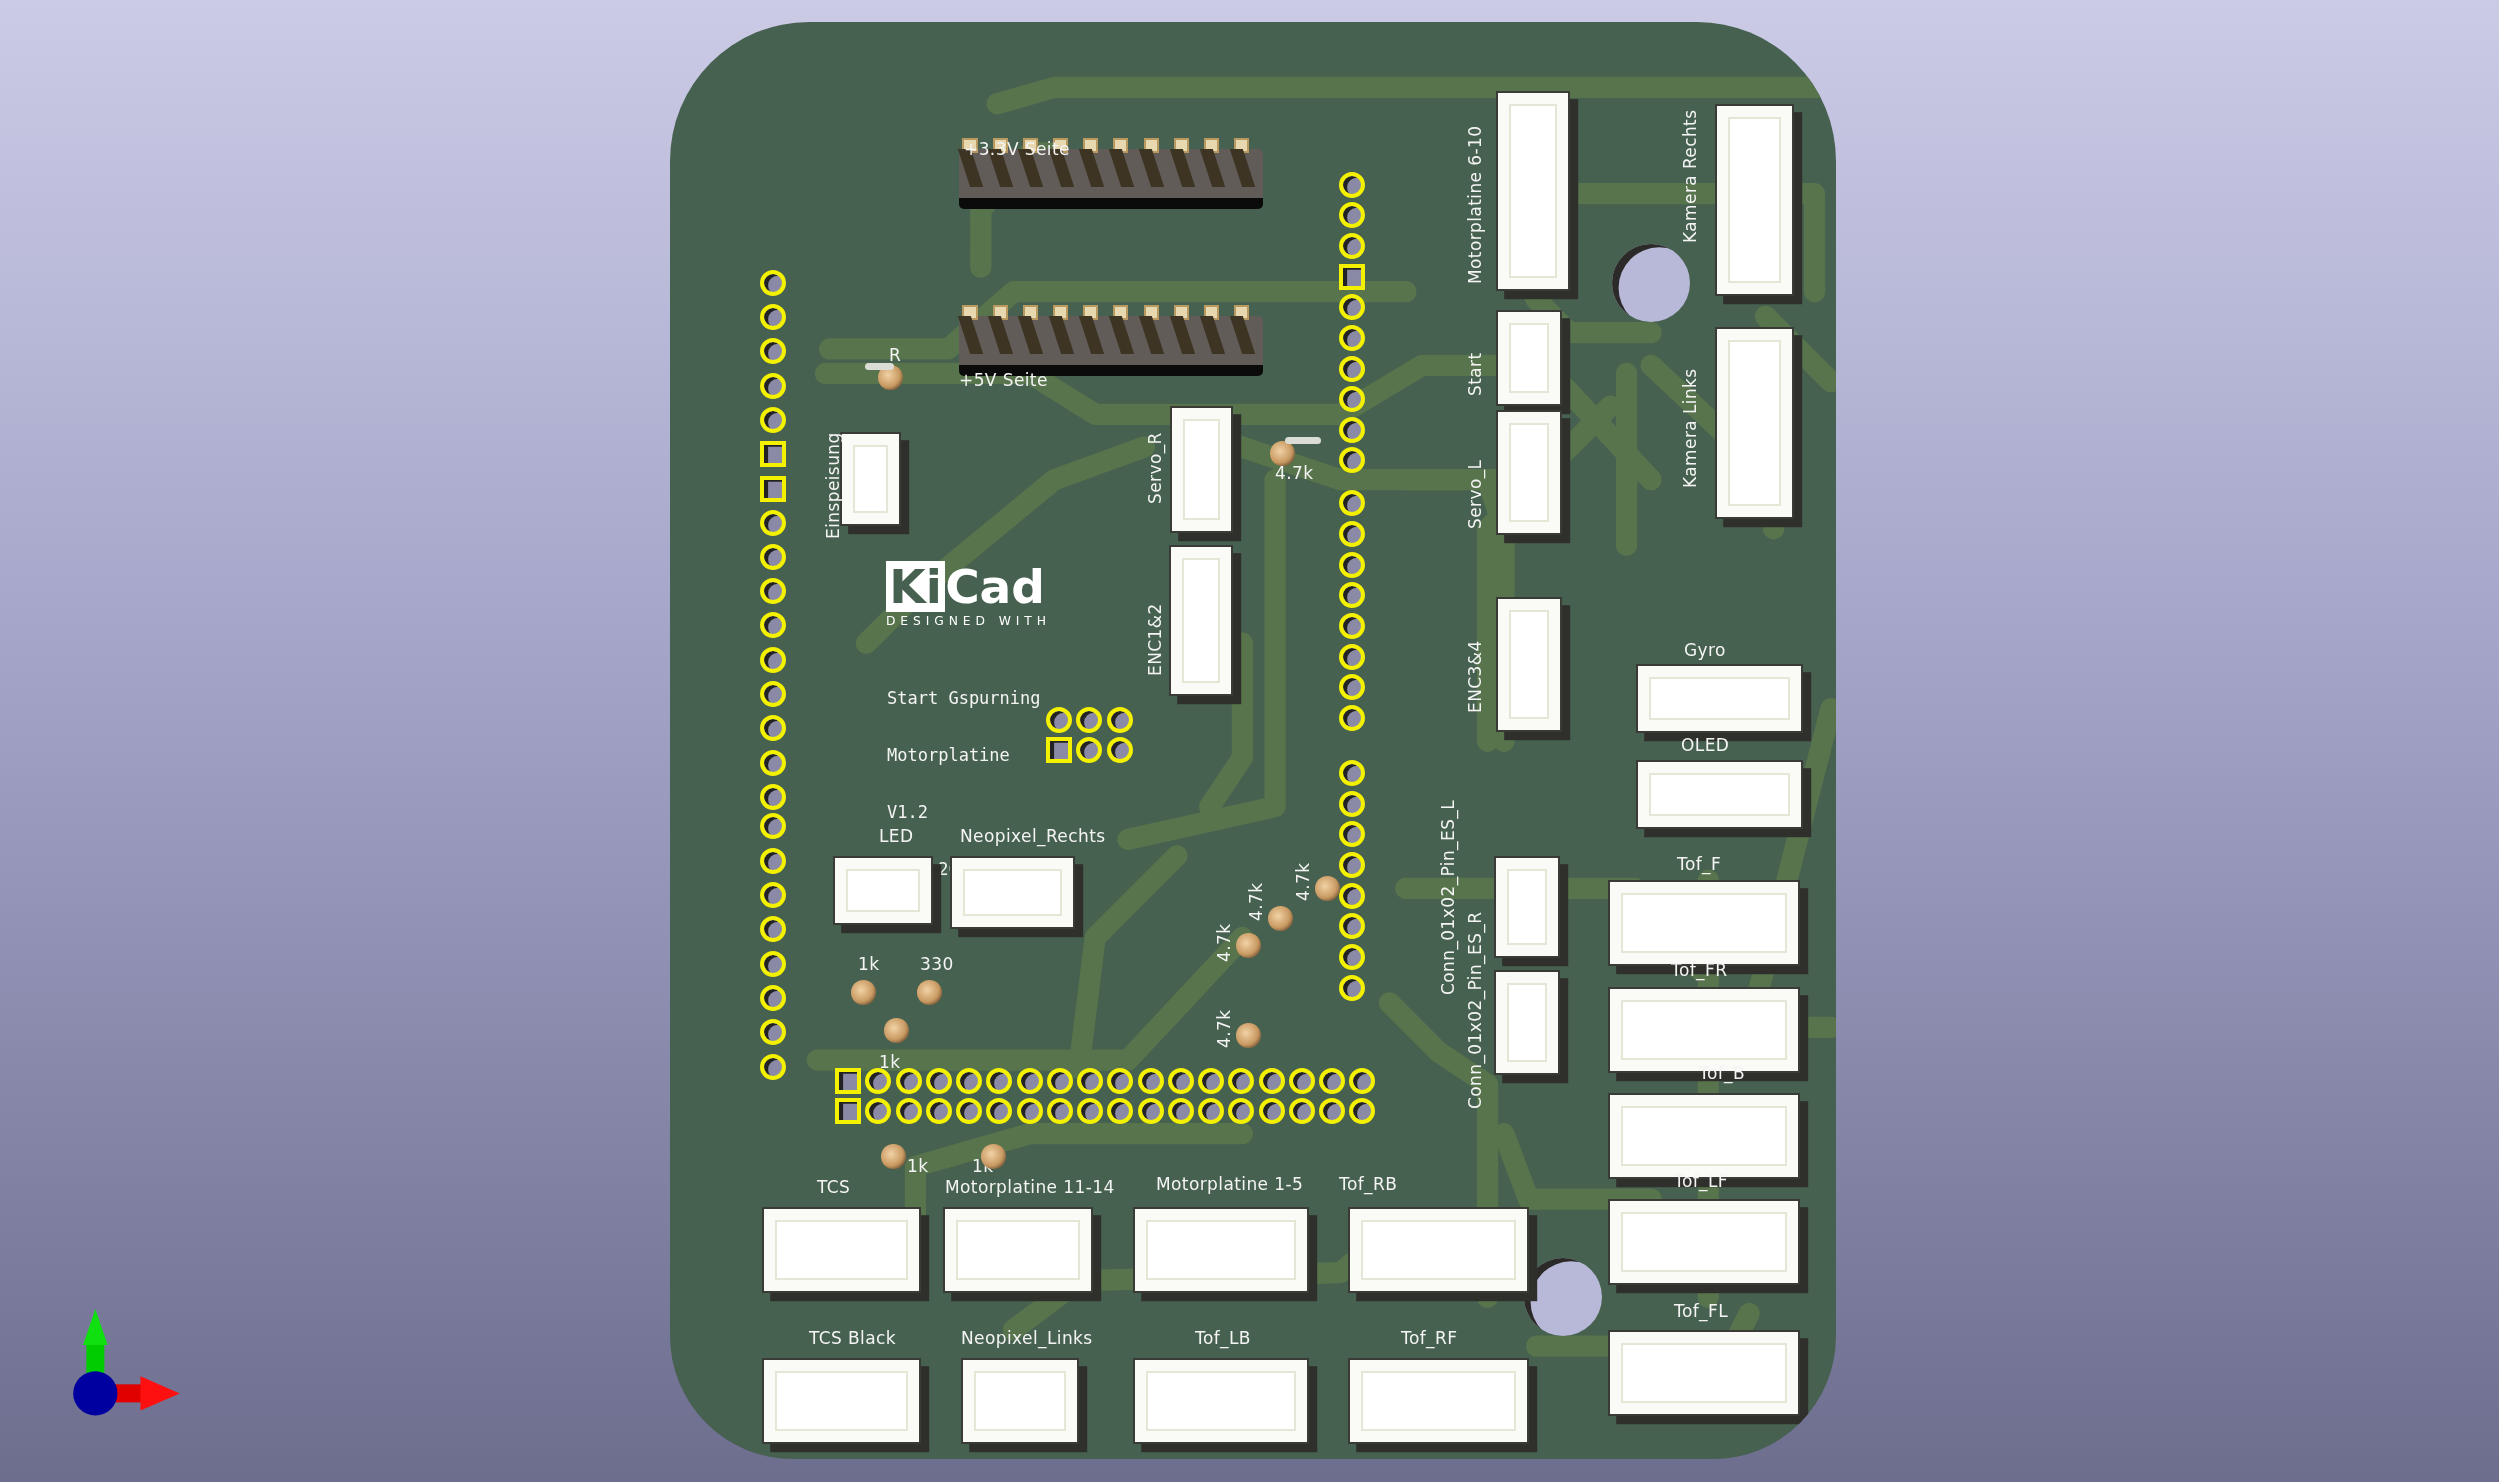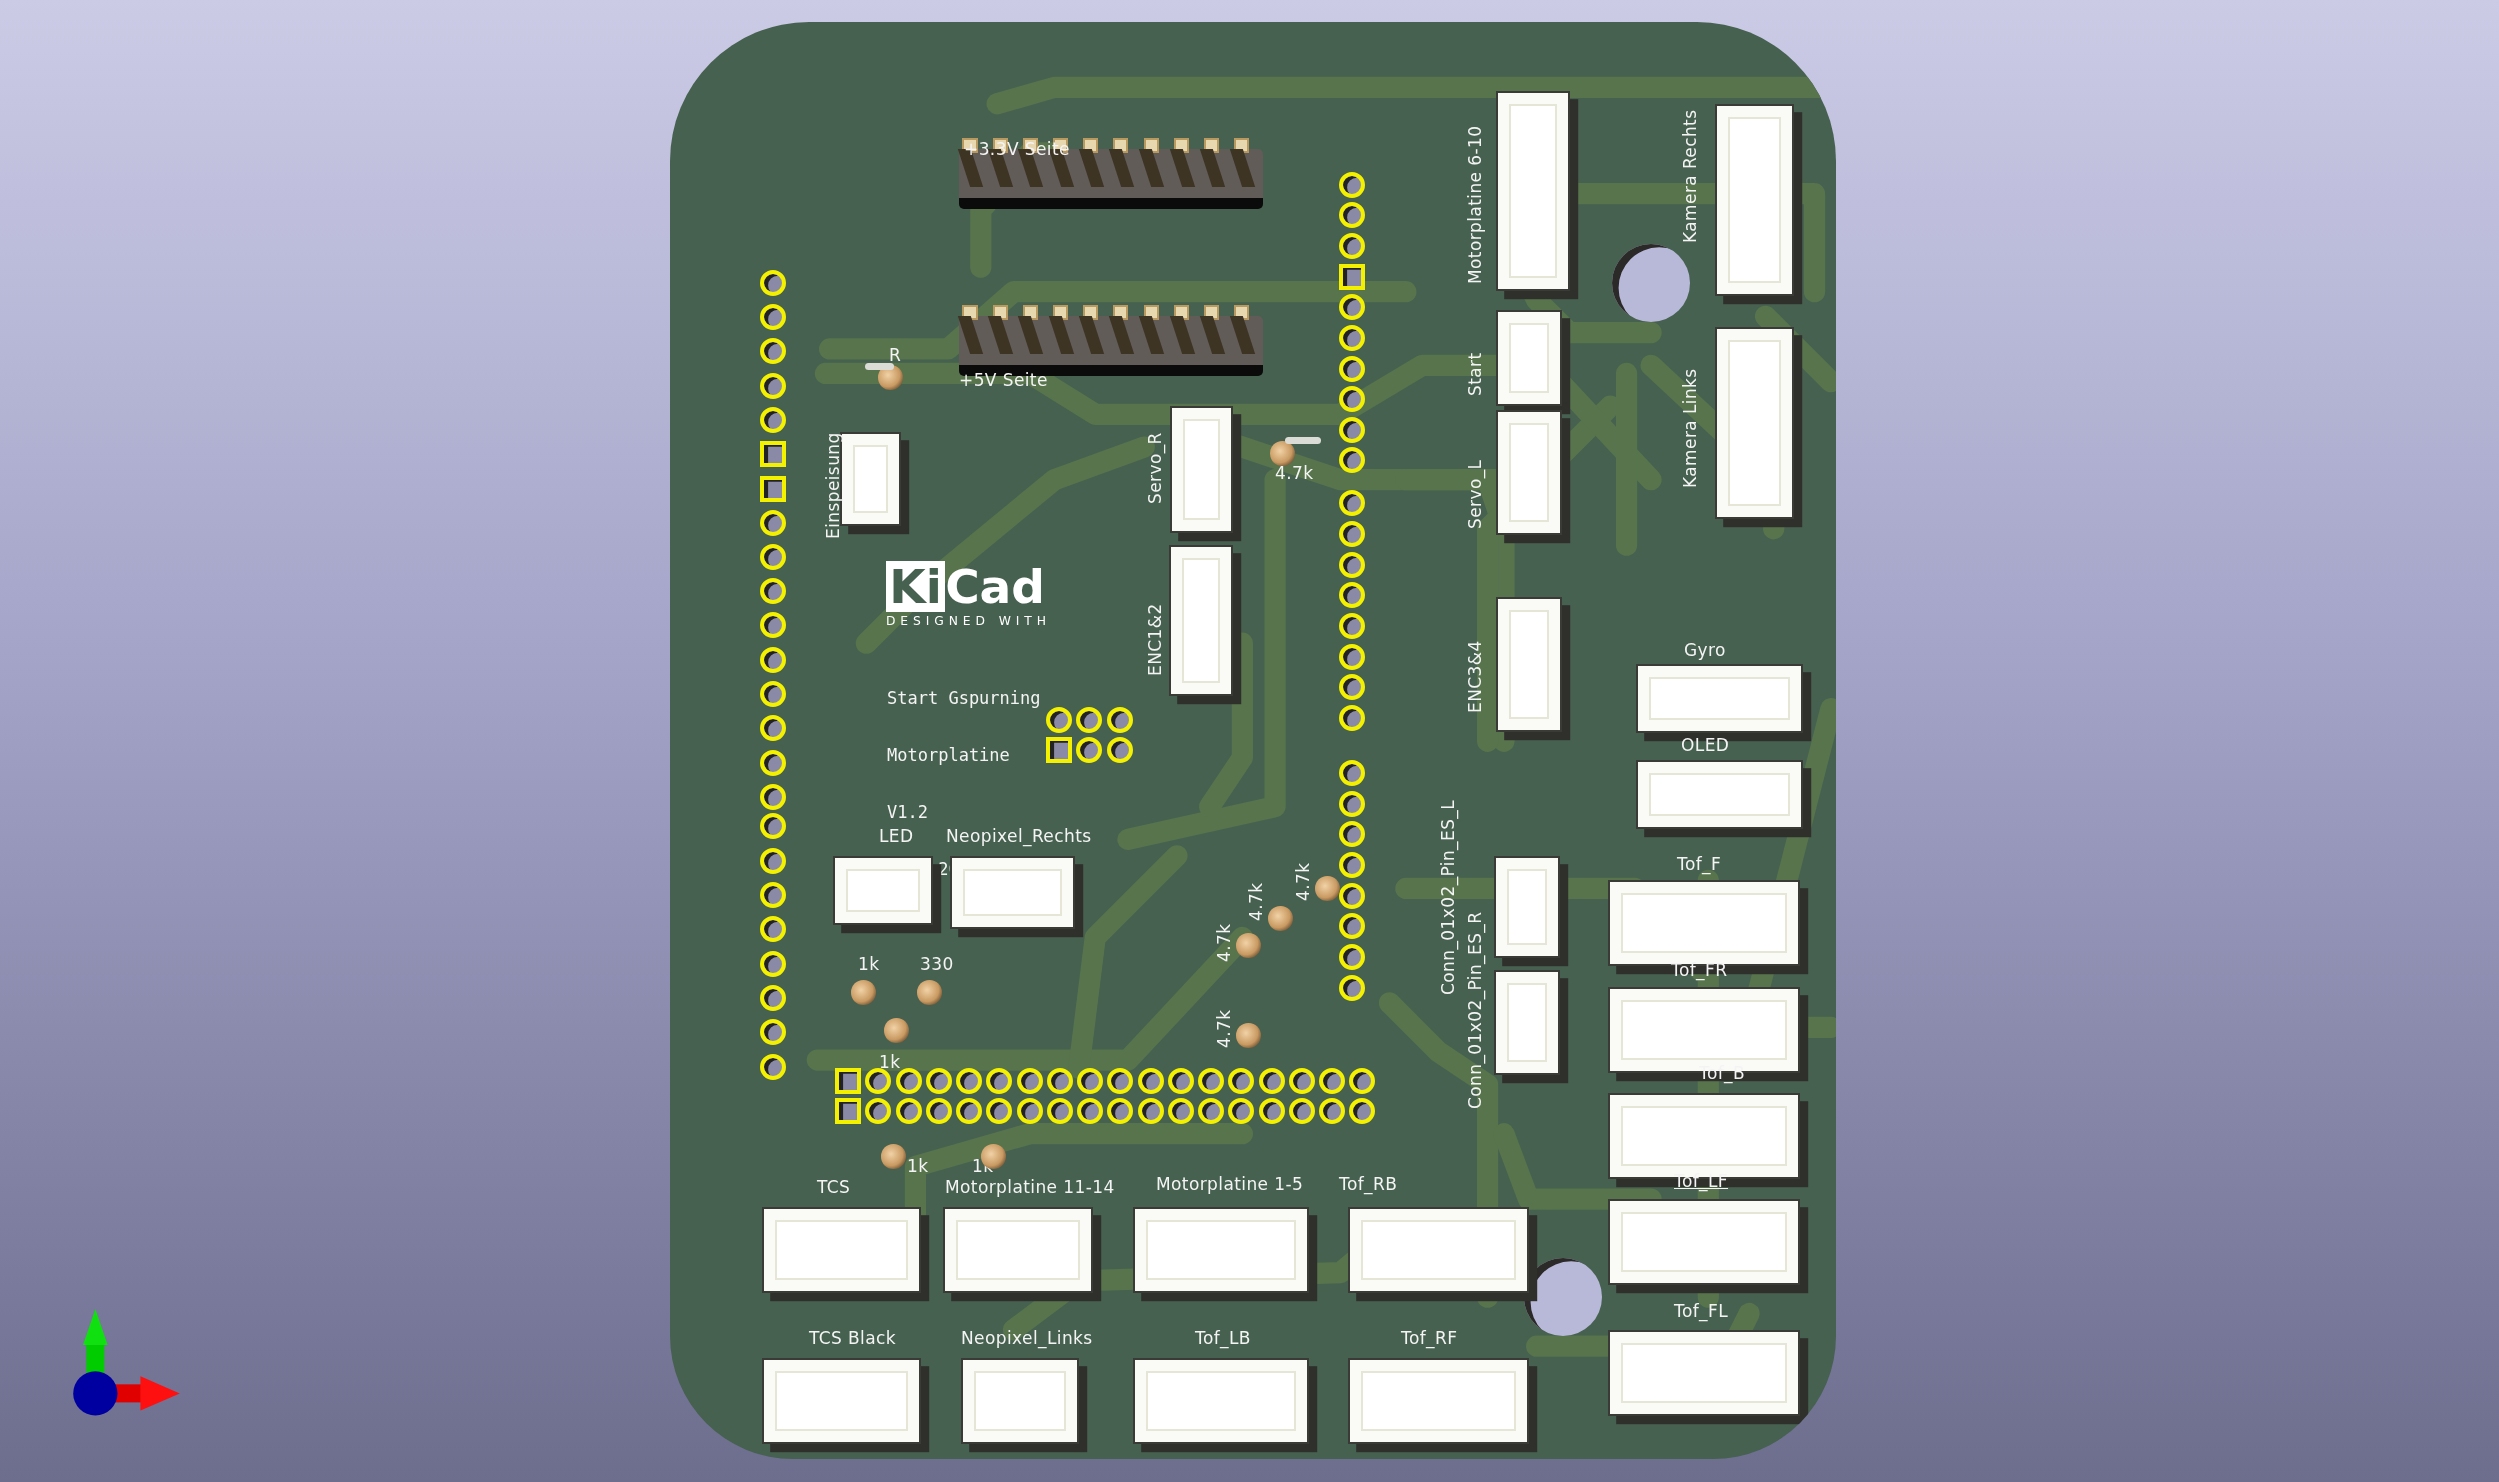--- a/index.html
+++ b/index.html
@@ -291,21 +291,21 @@
         <div class="inner"></div>
       </div>
     <span class="lbl" style="left:1001px;top:940px;">Tof_FR</span>
     <div class="conn" style="left:938px;top:965px;width:188px;height:82px;">
         <div class="inner"></div>
       </div>
     <span class="lbl" style="left:1007px;top:1043px;margin-left:22px;">Tof_B</span>
     <div class="conn" style="left:938px;top:1071px;width:188px;height:82px;">
         <div class="inner"></div>
       </div>
-    <span class="lbl" style="left:1004px;top:1151px;text-decoration:underline;">Tof_LF</span>
+    <span class="lbl" style="left:1004px;top:1151px;">Tof_LF</span>
     <div class="conn" style="left:938px;top:1177px;width:188px;height:82px;">
         <div class="inner"></div>
       </div>
     <span class="lbl" style="left:1004px;top:1281px;">Tof_FL</span>
     <div class="conn" style="left:938px;top:1308px;width:188px;height:82px;">
         <div class="inner"></div>
       </div>
 
     <div class="conn" style="left:824px;top:834px;width:62px;height:98px;">
         <div class="inner"></div>
@@ -313,21 +313,21 @@
     <span class="lbl v" style="left:770px;top:973px;">Conn_01x02_Pin_ES_L</span>
     <div class="conn" style="left:824px;top:948px;width:62px;height:101px;">
         <div class="inner"></div>
       </div>
     <span class="lbl v" style="left:797px;top:1087px;">Conn_01x02_Pin_ES_R</span>
 
     <span class="lbl" style="left:209px;top:806px;">LED</span>
     <div class="conn" style="left:163px;top:834px;width:96px;height:65px;">
         <div class="inner"></div>
       </div>
-    <span class="lbl" style="left:276px;top:806px;">Neopixel_Rechts</span>
+    <span class="lbl" style="left:290px;top:806px;">Neopixel_Rechts</span>
     <div class="conn" style="left:280px;top:834px;width:121px;height:69px;">
         <div class="inner"></div>
       </div>
 
     <span class="lbl" style="left:147px;top:1157px;">TCS</span>
     <div class="conn" style="left:92px;top:1185px;width:155px;height:82px;">
         <div class="inner"></div>
       </div>
     <span class="lbl" style="left:275px;top:1157px;">Motorplatine 11-14</span>
     <div class="conn" style="left:273px;top:1185px;width:146px;height:82px;">

